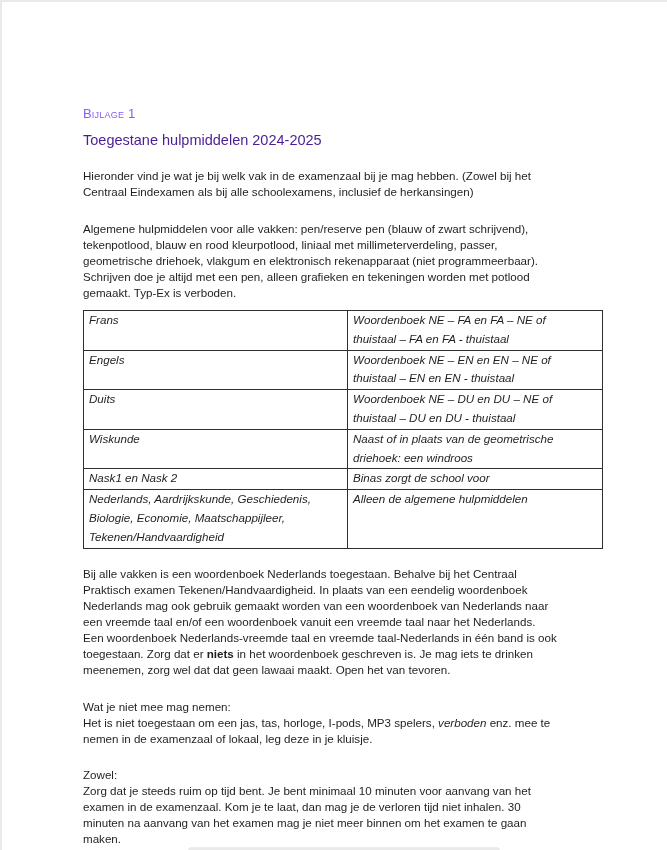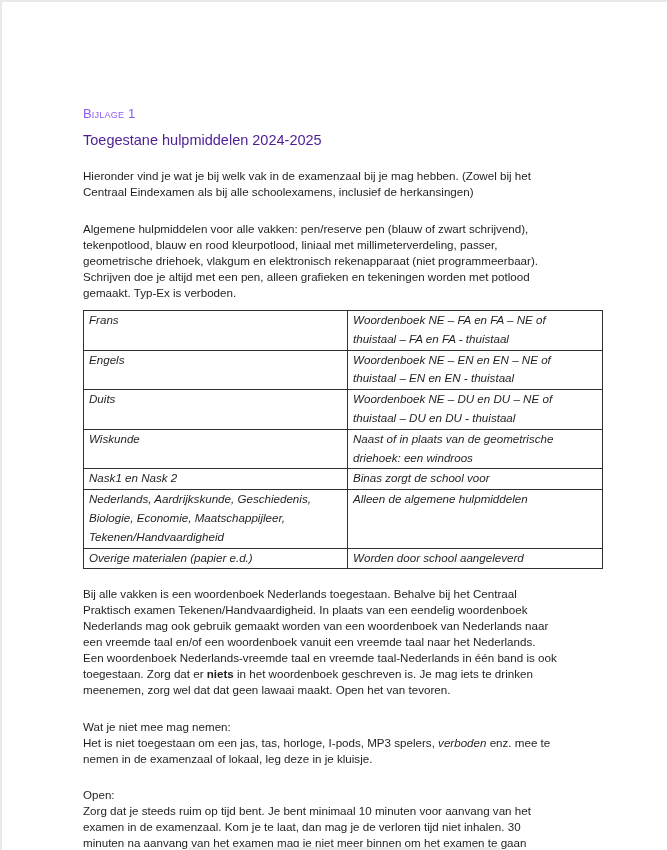--- a/index.html
+++ b/index.html
@@ -122,39 +122,35 @@
         <tr>
           <td class="col-subject">Nask1 en Nask 2</td>
           <td class="col-aids">Binas zorgt de school voor</td>
         </tr>
         <tr>
           <td class="col-subject">Nederlands, Aardrijkskunde, Geschiedenis,
 Biologie, Economie, Maatschappijleer,
 Tekenen/Handvaardigheid</td>
           <td class="col-aids">Alleen de algemene hulpmiddelen</td>
         </tr>
-        <tr>
-          <td class="col-subject">Overige materialen (papier e.d.)</td>
-          <td class="col-aids">Worden door school aangeleverd</td>
-        </tr>
       </tbody>
     </table>
 
     <div class="para after-table"><span>Bij alle vakken is een woordenboek Nederlands toegestaan. Behalve bij het Centraal
 Praktisch examen Tekenen/Handvaardigheid. In plaats van een eendelig woordenboek
 Nederlands mag ook gebruik gemaakt worden van een woordenboek van Nederlands naar
 een vreemde taal en/of een woordenboek vanuit een vreemde taal naar het Nederlands.
 Een woordenboek Nederlands-vreemde taal en vreemde taal-Nederlands in één band is ook
 toegestaan.  Zorg dat er </span><span class="bold-inline">niets</span><span> in het woordenboek geschreven is. Je mag iets te drinken
 meenemen, zorg wel dat dat geen lawaai maakt. Open het van tevoren.</span></div>
 
     <div class="para section"><span>Wat je niet mee mag nemen:</span><br><span>Het is niet toegestaan om een jas, tas, horloge, I-pods, MP3 spelers, </span><span class="italic-inline">verboden</span><span> enz. mee te
 nemen in de examenzaal of lokaal, leg deze in je kluisje.</span></div>
 
-    <div class="para section-time"><span>Open:</span><br><span>Zorg dat je steeds ruim op tijd bent. Je bent minimaal 10 minuten voor aanvang van het
+    <div class="para section-time"><span>Zowel:</span><br><span>Zorg dat je steeds ruim op tijd bent. Je bent minimaal 10 minuten voor aanvang van het
 examen in de examenzaal. Kom je te laat, dan mag je de verloren tijd niet inhalen. 30
 minuten na aanvang van het examen mag je niet meer binnen om het examen te gaan
 maken.</span></div>
 
   </div>
 
   <div class="next-page-edge"></div>
 </div>
 
 </body></html>

